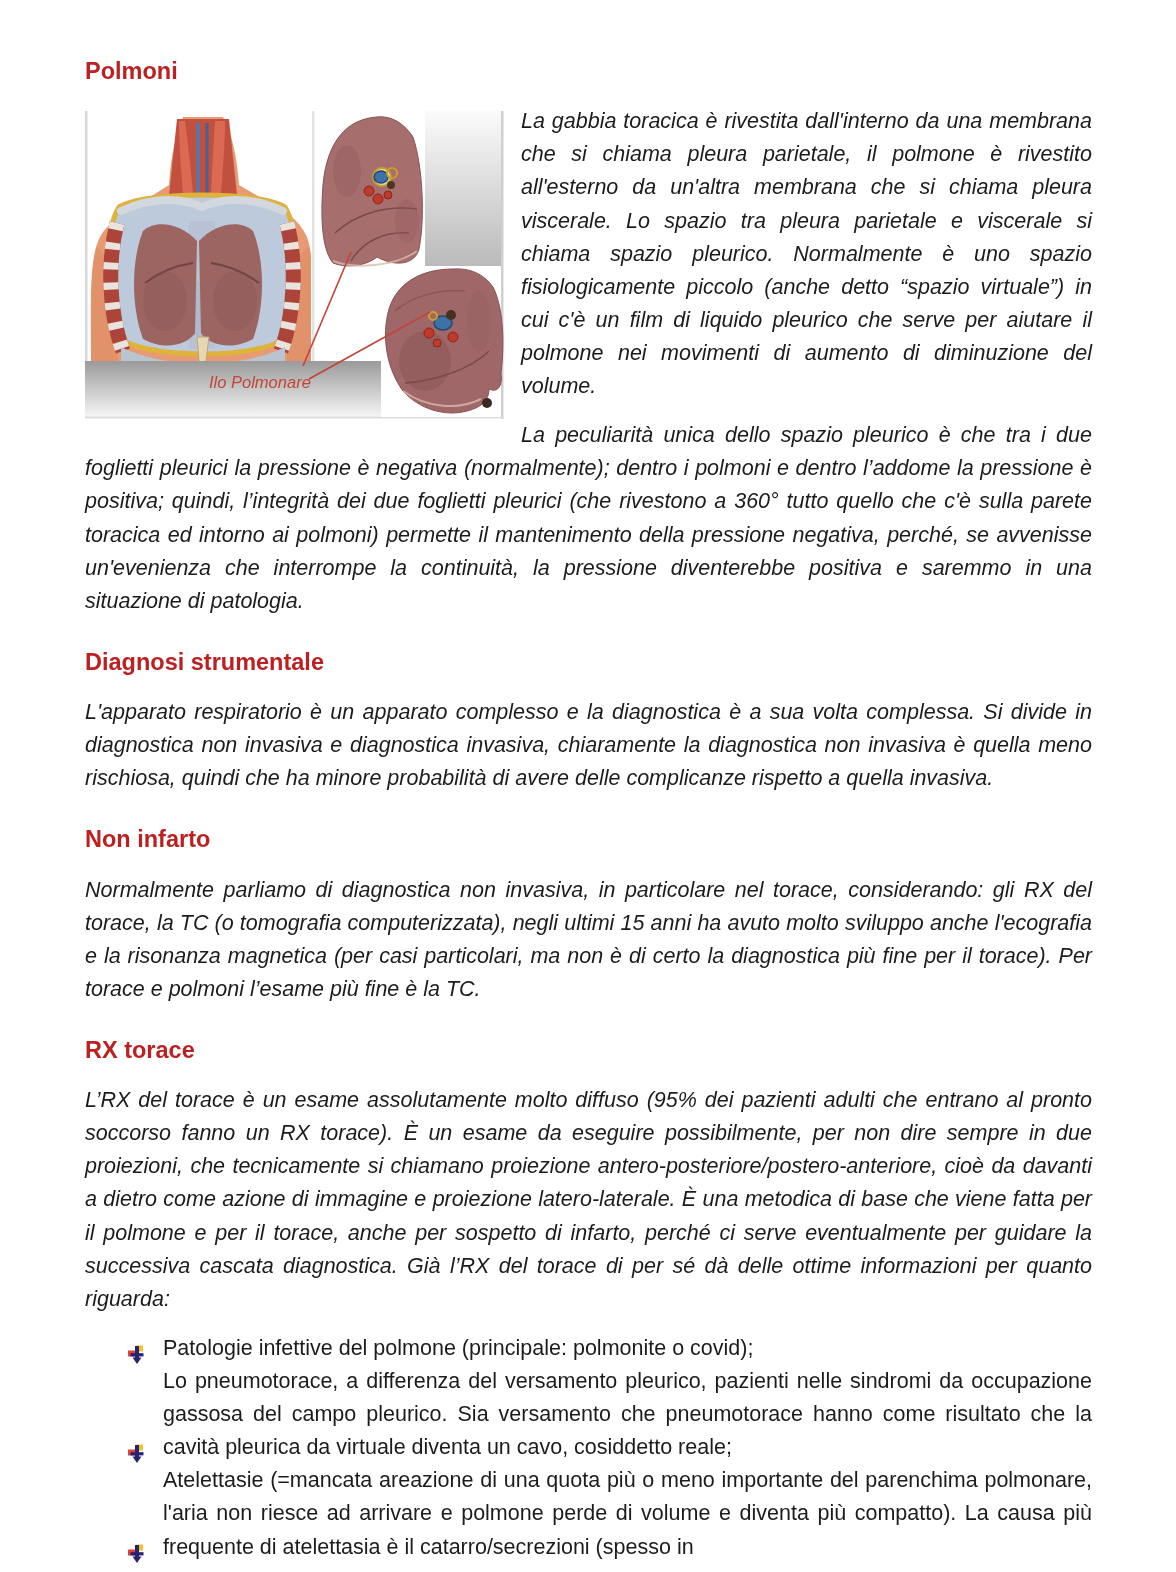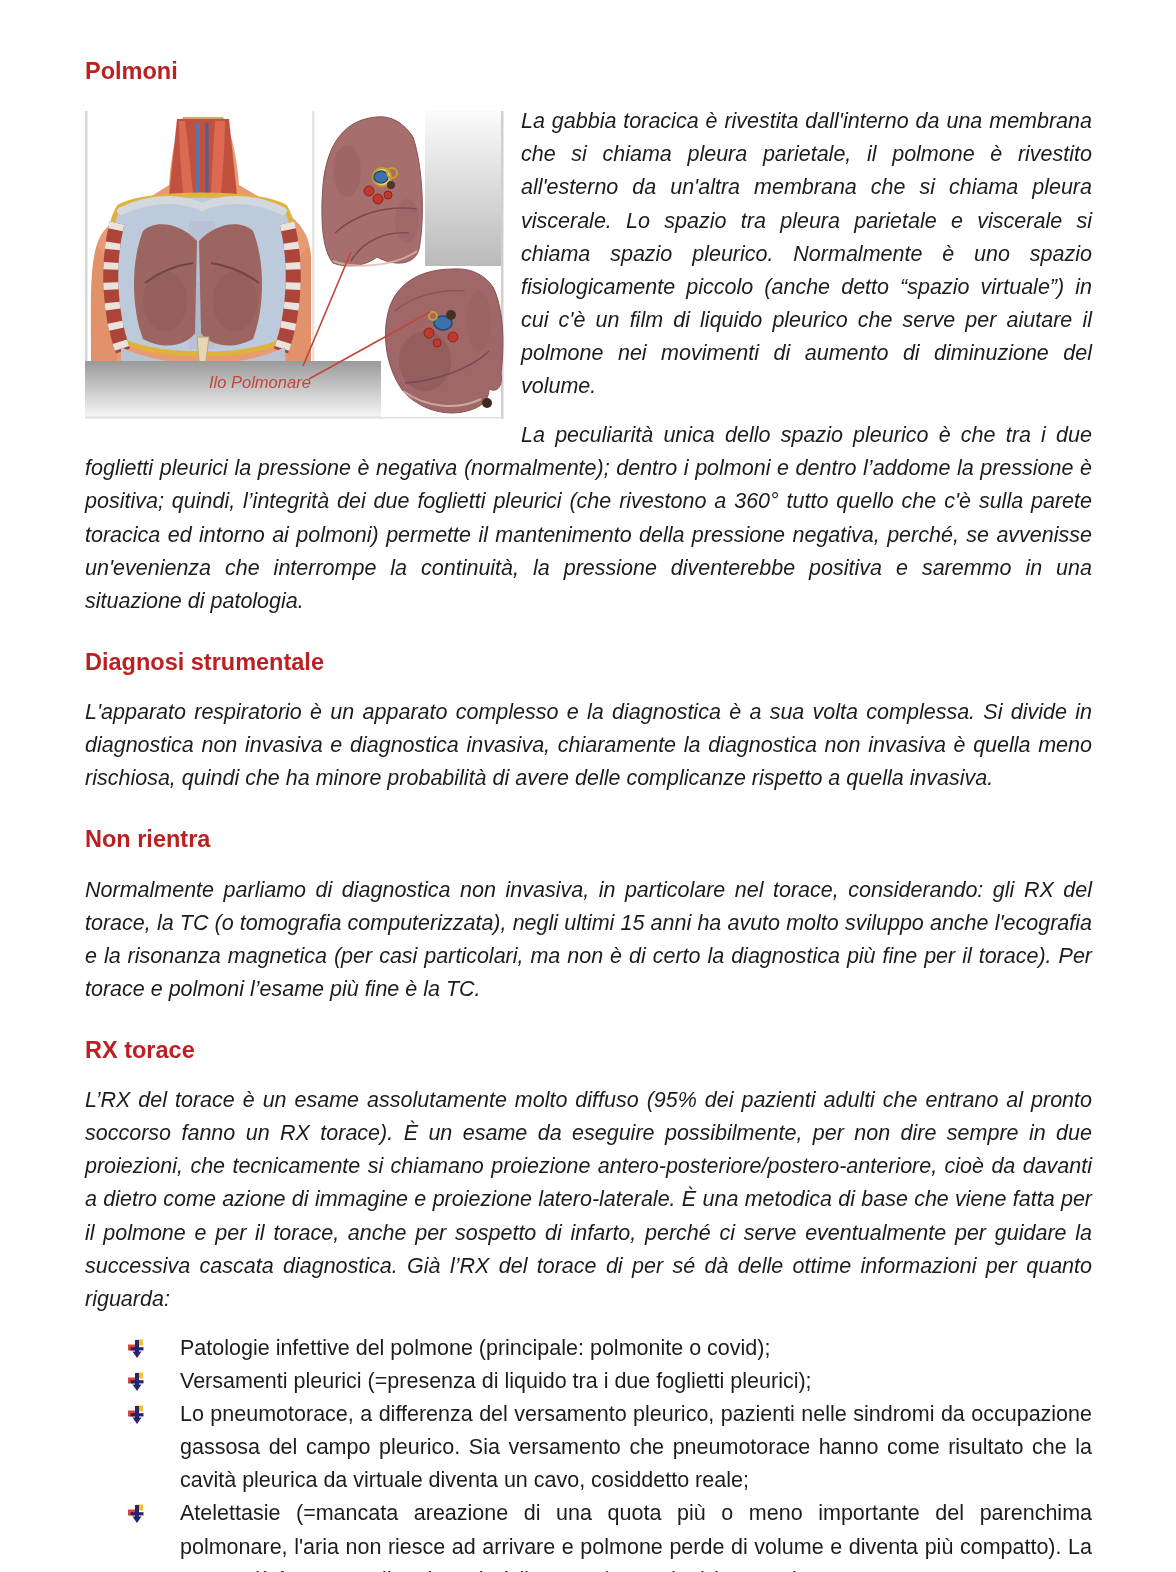--- a/index.html
+++ b/index.html
@@ -38,22 +38,22 @@
   figure.anatomy svg{display:block;width:422px;height:308px;}
   ul.bullets{
     list-style:none;
     margin:6px 0 0 42px;
     padding:0;
     font-size:21.5px;
     line-height:1.54;
   }
   ul.bullets li{
     display:flex;
-    align-items:flex-start;
-    gap:33px;
+    align-items:flex-end;
+    gap:16px;
   }
   .blt{
     flex:0 0 20px;
     padding-top:7px;
   }
   .blt svg{display:block;width:20px;height:20px;}
   .blt-text{
     flex:1;
     text-align:justify;
   }
@@ -165,48 +165,37 @@
       <text x="124" y="277" font-size="16.5" font-style="italic" fill="#c2453a">Ilo Polmonare</text>
     </svg>
   </figure>
 
   <p class="body">La gabbia toracica è rivestita dall'interno da una membrana che si chiama pleura parietale, il polmone è rivestito all'esterno da un'altra membrana che si chiama pleura viscerale. Lo spazio tra pleura parietale e viscerale si chiama spazio pleurico. Normalmente è uno spazio fisiologicamente piccolo (anche detto “spazio virtuale”) in cui c'è un film di liquido pleurico che serve per aiutare il polmone nei movimenti di aumento di diminuzione del volume.</p>
   <p class="body">La peculiarità unica dello spazio pleurico è che tra i due foglietti pleurici la pressione è negativa (normalmente); dentro i polmoni e dentro l’addome la pressione è positiva; quindi, l’integrità dei due foglietti pleurici (che rivestono a 360° tutto quello che c'è sulla parete toracica ed intorno ai polmoni) permette il mantenimento della pressione negativa, perché, se avvenisse un'evenienza che interrompe la continuità, la pressione diventerebbe positiva e saremmo in una situazione di patologia.</p>
 
   <h2 class="sec">Diagnosi strumentale</h2>
   <p class="body">L'apparato respiratorio è un apparato complesso e la diagnostica è a sua volta complessa. Si divide in diagnostica non invasiva e diagnostica invasiva, chiaramente la diagnostica non invasiva è quella meno rischiosa, quindi che ha minore probabilità di avere delle complicanze rispetto a quella invasiva.</p>
 
-  <h2 class="sec">Non rientra</h2>
+  <h2 class="sec">Non infarto</h2>
   <p class="body">Normalmente parliamo di diagnostica non invasiva, in particolare nel torace, considerando: gli RX del torace, la TC (o tomografia computerizzata), negli ultimi 15 anni ha avuto molto sviluppo anche l'ecografia e la risonanza magnetica (per casi particolari, ma non è di certo la diagnostica più fine per il torace). Per torace e polmoni l’esame più fine è la TC.</p>
 
   <h2 class="sec">RX torace</h2>
   <p class="body">L’RX del torace è un esame assolutamente molto diffuso (95% dei pazienti adulti che entrano al pronto soccorso fanno un RX torace). È un esame da eseguire possibilmente, per non dire sempre in due proiezioni, che tecnicamente si chiamano proiezione antero-posteriore/postero-anteriore, cioè da davanti a dietro come azione di immagine e proiezione latero-laterale. È una metodica di base che viene fatta per il polmone e per il torace, anche per sospetto di infarto, perché ci serve eventualmente per guidare la successiva cascata diagnostica. Già l’RX del torace di per sé dà delle ottime informazioni per quanto riguarda:</p>
 
   <ul class="bullets">
     <li>
       <span class="blt">
         <svg viewBox="0 0 20 20">
             <rect x="9" y="0.5" width="7" height="6" fill="#f2c12e"></rect>
             <rect x="1" y="5.5" width="7" height="6" fill="#e04338"></rect>
             <rect x="3.5" y="8.2" width="13" height="3.2" fill="#26246e"></rect>
             <polygon points="8,1 12,1 12,12.5 14.5,12.5 10,19 5.5,12.5 8,12.5" fill="#26246e"></polygon>
           </svg>
       </span>
       <span class="blt-text">Patologie infettive del polmone (principale: polmonite o covid);</span>
-    </li>
-    <li>
-      <span class="blt">
-        <svg viewBox="0 0 20 20">
-            <rect x="9" y="0.5" width="7" height="6" fill="#f2c12e"></rect>
-            <rect x="1" y="5.5" width="7" height="6" fill="#e04338"></rect>
-            <rect x="3.5" y="8.2" width="13" height="3.2" fill="#26246e"></rect>
-            <polygon points="8,1 12,1 12,12.5 14.5,12.5 10,19 5.5,12.5 8,12.5" fill="#26246e"></polygon>
-          </svg>
-      </span>
-      <span class="blt-text">Versamenti pleurici (=presenza di liquido tra i due foglietti pleurici);</span>
     </li>
     <li>
       <span class="blt">
         <svg viewBox="0 0 20 20">
             <rect x="9" y="0.5" width="7" height="6" fill="#f2c12e"></rect>
             <rect x="1" y="5.5" width="7" height="6" fill="#e04338"></rect>
             <rect x="3.5" y="8.2" width="13" height="3.2" fill="#26246e"></rect>
             <polygon points="8,1 12,1 12,12.5 14.5,12.5 10,19 5.5,12.5 8,12.5" fill="#26246e"></polygon>
           </svg>
       </span>

